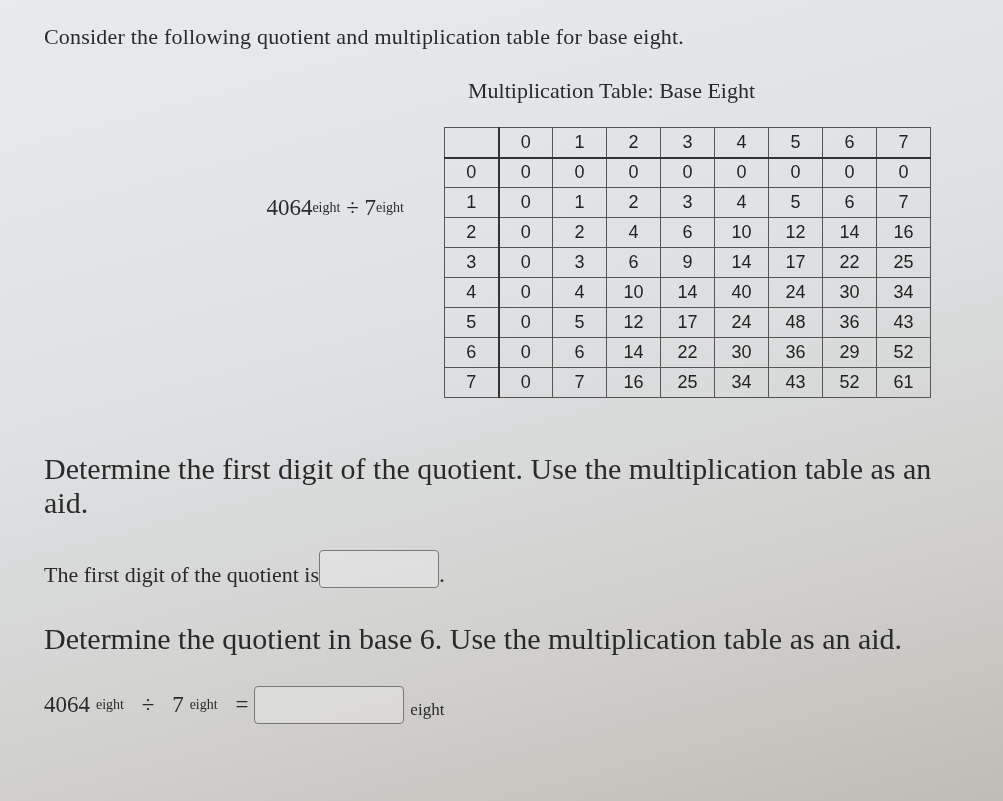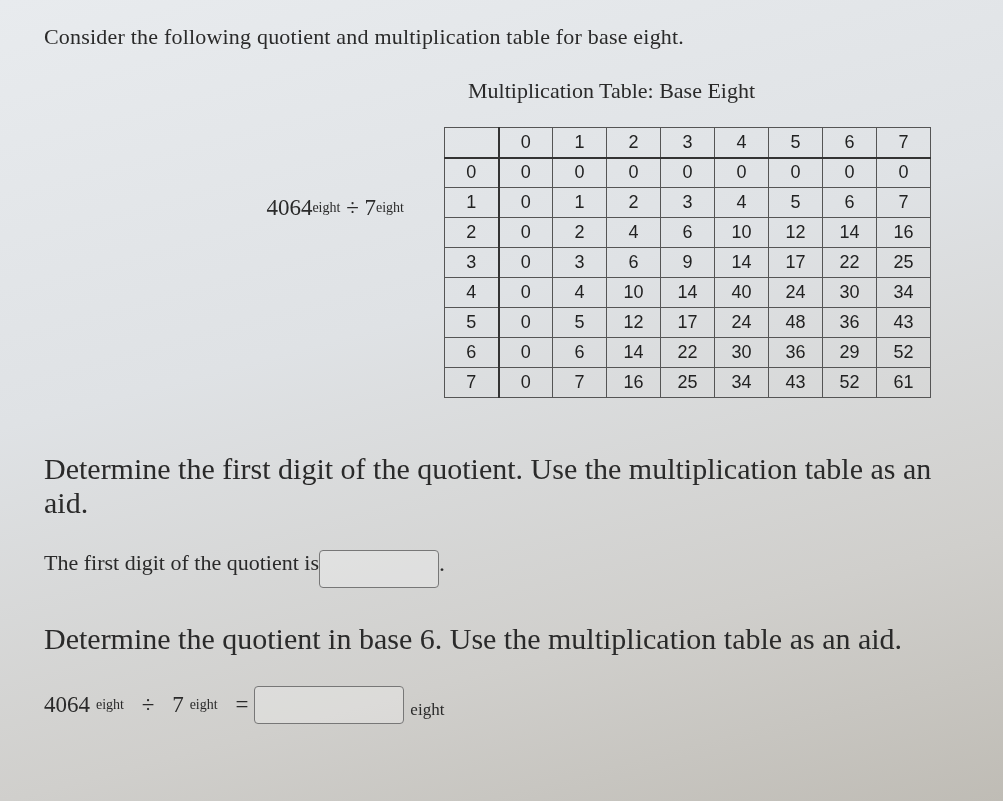--- a/index.html
+++ b/index.html
@@ -72,21 +72,21 @@
   table.mult td.rowhdr, table.mult th.rowhdr {
     border-right: 2px solid #333;
   }
   .q1, .q2, .q3 {
     font-size: 30px;
     margin: 0 0 30px 0;
   }
   .answer-line {
     font-size: 22px;
     display: flex;
-    align-items: flex-start;
+    align-items: flex-end;
     margin-bottom: 34px;
   }
   .answer-box {
     display: inline-block;
     width: 120px;
     height: 38px;
     border: 1px solid #777;
     border-radius: 4px;
     background: rgba(255,255,255,0.25);
   }

